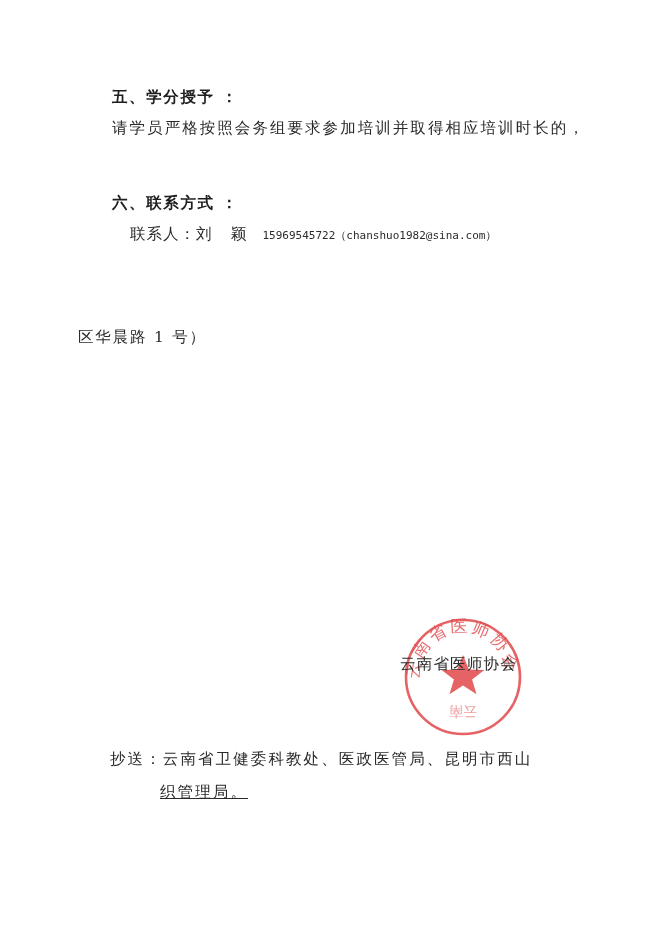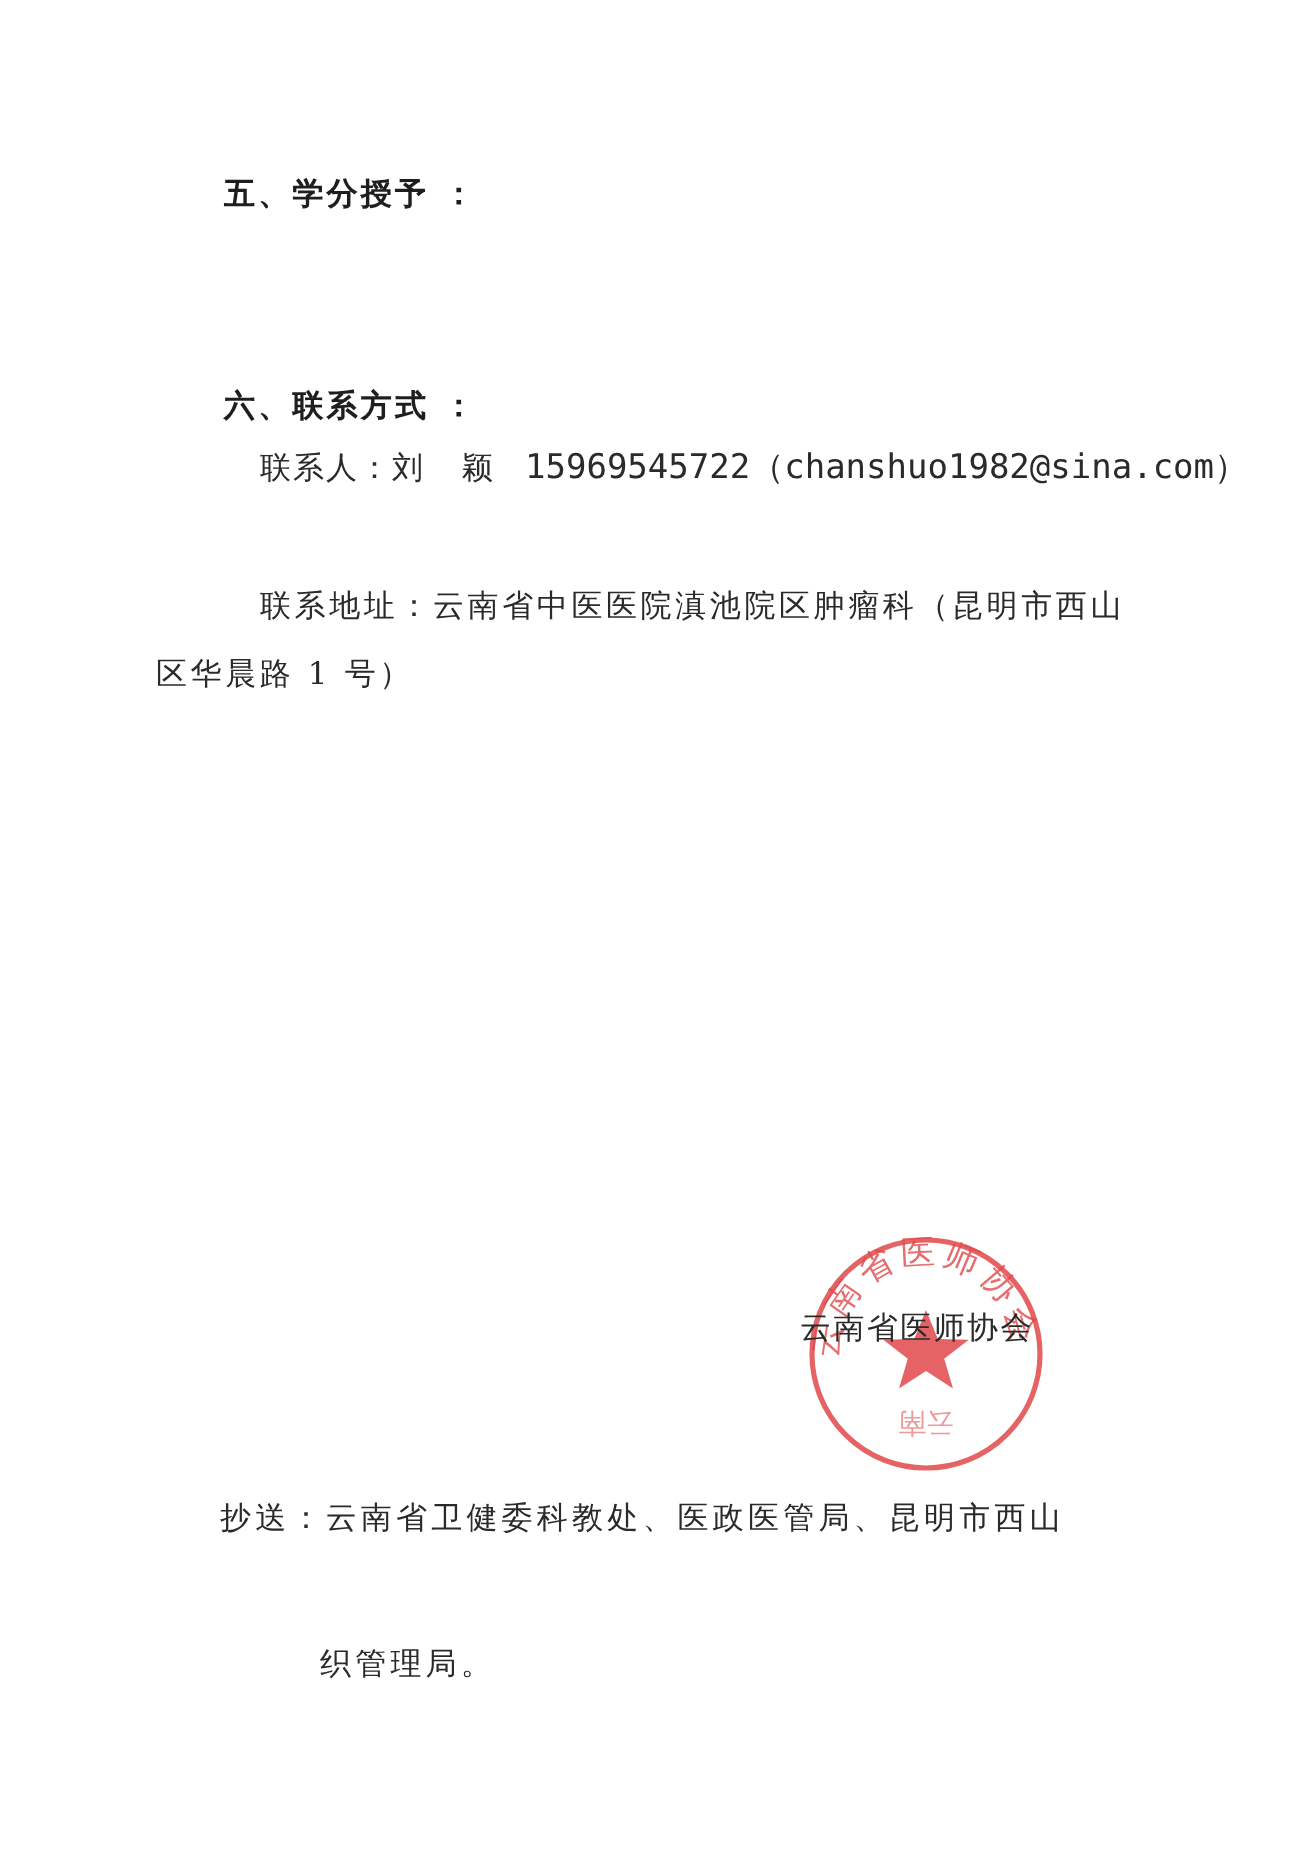--- a/index.html
+++ b/index.html
@@ -30,21 +30,21 @@
     }
     .heading {
       font-family: "DejaVu Sans", "Liberation Sans", sans-serif;
       font-weight: bold;
       font-size: 15.5px;
       letter-spacing: 1.6px;
       color: #1e1e1e;
     }
     .mono {
       font-family: "DejaVu Sans Mono", "Liberation Mono", monospace;
-      font-size: 17px;
+      font-size: 11px;
       letter-spacing: 0px;
     }
     .gap { display: inline-block; }
 
     
     .seal {
       position: absolute;
       left: 403px;
       top: 617px;
       width: 120px;
@@ -61,30 +61,30 @@
       color: #2a2a2a;
     }
   </style>
 </head>
 <body>
 
 <div class="page">
 
   <div class="line heading" style="left:112px; top:87px;">五、学分授予 ：</div>
 
+  <div class="line" style="left:112px; top:118px; letter-spacing:2.05px;">请学员严格按照会务组要求参加培训并取得相应培训时长的，</div>
 
 
   <div class="line heading" style="left:112px; top:193px;">六、联系方式 ：</div>
 
   <div class="line" style="left:130px; top:224px;">
     <span style="letter-spacing:1px;">联系人：</span><span style="letter-spacing:2px;">刘　颖</span><span class="gap" style="width:14px;"></span><span class="mono">15969545722</span><span class="mono">（chanshuo1982@sina.com）</span>
   </div>
 
 
-  <div class="line" style="left:130px; top:293px; letter-spacing:1.8px;">联系地址：云南省中医医院滇池院区肿瘤科（昆明市西山</div>
 
   <div class="line" style="left:78px; top:327px; letter-spacing:1.8px;">区华晨路 1 号）</div>
 
   <div class="seal">
     <svg viewBox="0 0 120 120">
       <defs>
         <path id="sealArc" d="M 18 72 A 44 44 0 1 1 102 72"></path>
       </defs>
       <circle cx="60" cy="60" r="57" fill="none" stroke="#e0484a" stroke-width="2.6" opacity="0.85"></circle>
       <text font-size="17" fill="#e0484a" opacity="0.8" font-family="DejaVu Sans, sans-serif" letter-spacing="3">
@@ -93,15 +93,15 @@
       <polygon points="60,38 65.9,52.5 81.4,52.9 69.1,62.4 73.5,77.3 60,68.5 46.5,77.3 50.9,62.4 38.6,52.9 54.1,52.5" fill="#e0484a" opacity="0.85"></polygon>
       <text x="60" y="106" font-size="14" fill="#e0484a" opacity="0.55" text-anchor="middle" font-family="DejaVu Sans, sans-serif" transform="rotate(180 60 98)">云南</text>
     </svg>
   </div>
 
   <div class="sign-line" style="left:400px; top:654px;">云南省医师协会</div>
 
   <div class="line" style="left:110px; top:749px; letter-spacing:2.1px;">
     <span>抄送：</span><span>云南省卫健委科教处、医政医管局、昆明市西山</span>
   </div>
-  <div class="line" style="left:160px; top:822px; letter-spacing:2.1px;">织管理局。</div>
+  <div class="line" style="left:160px; top:782px; letter-spacing:2.1px;text-decoration:underline;">织管理局。</div>
 
 </div>
 
 </body></html>

